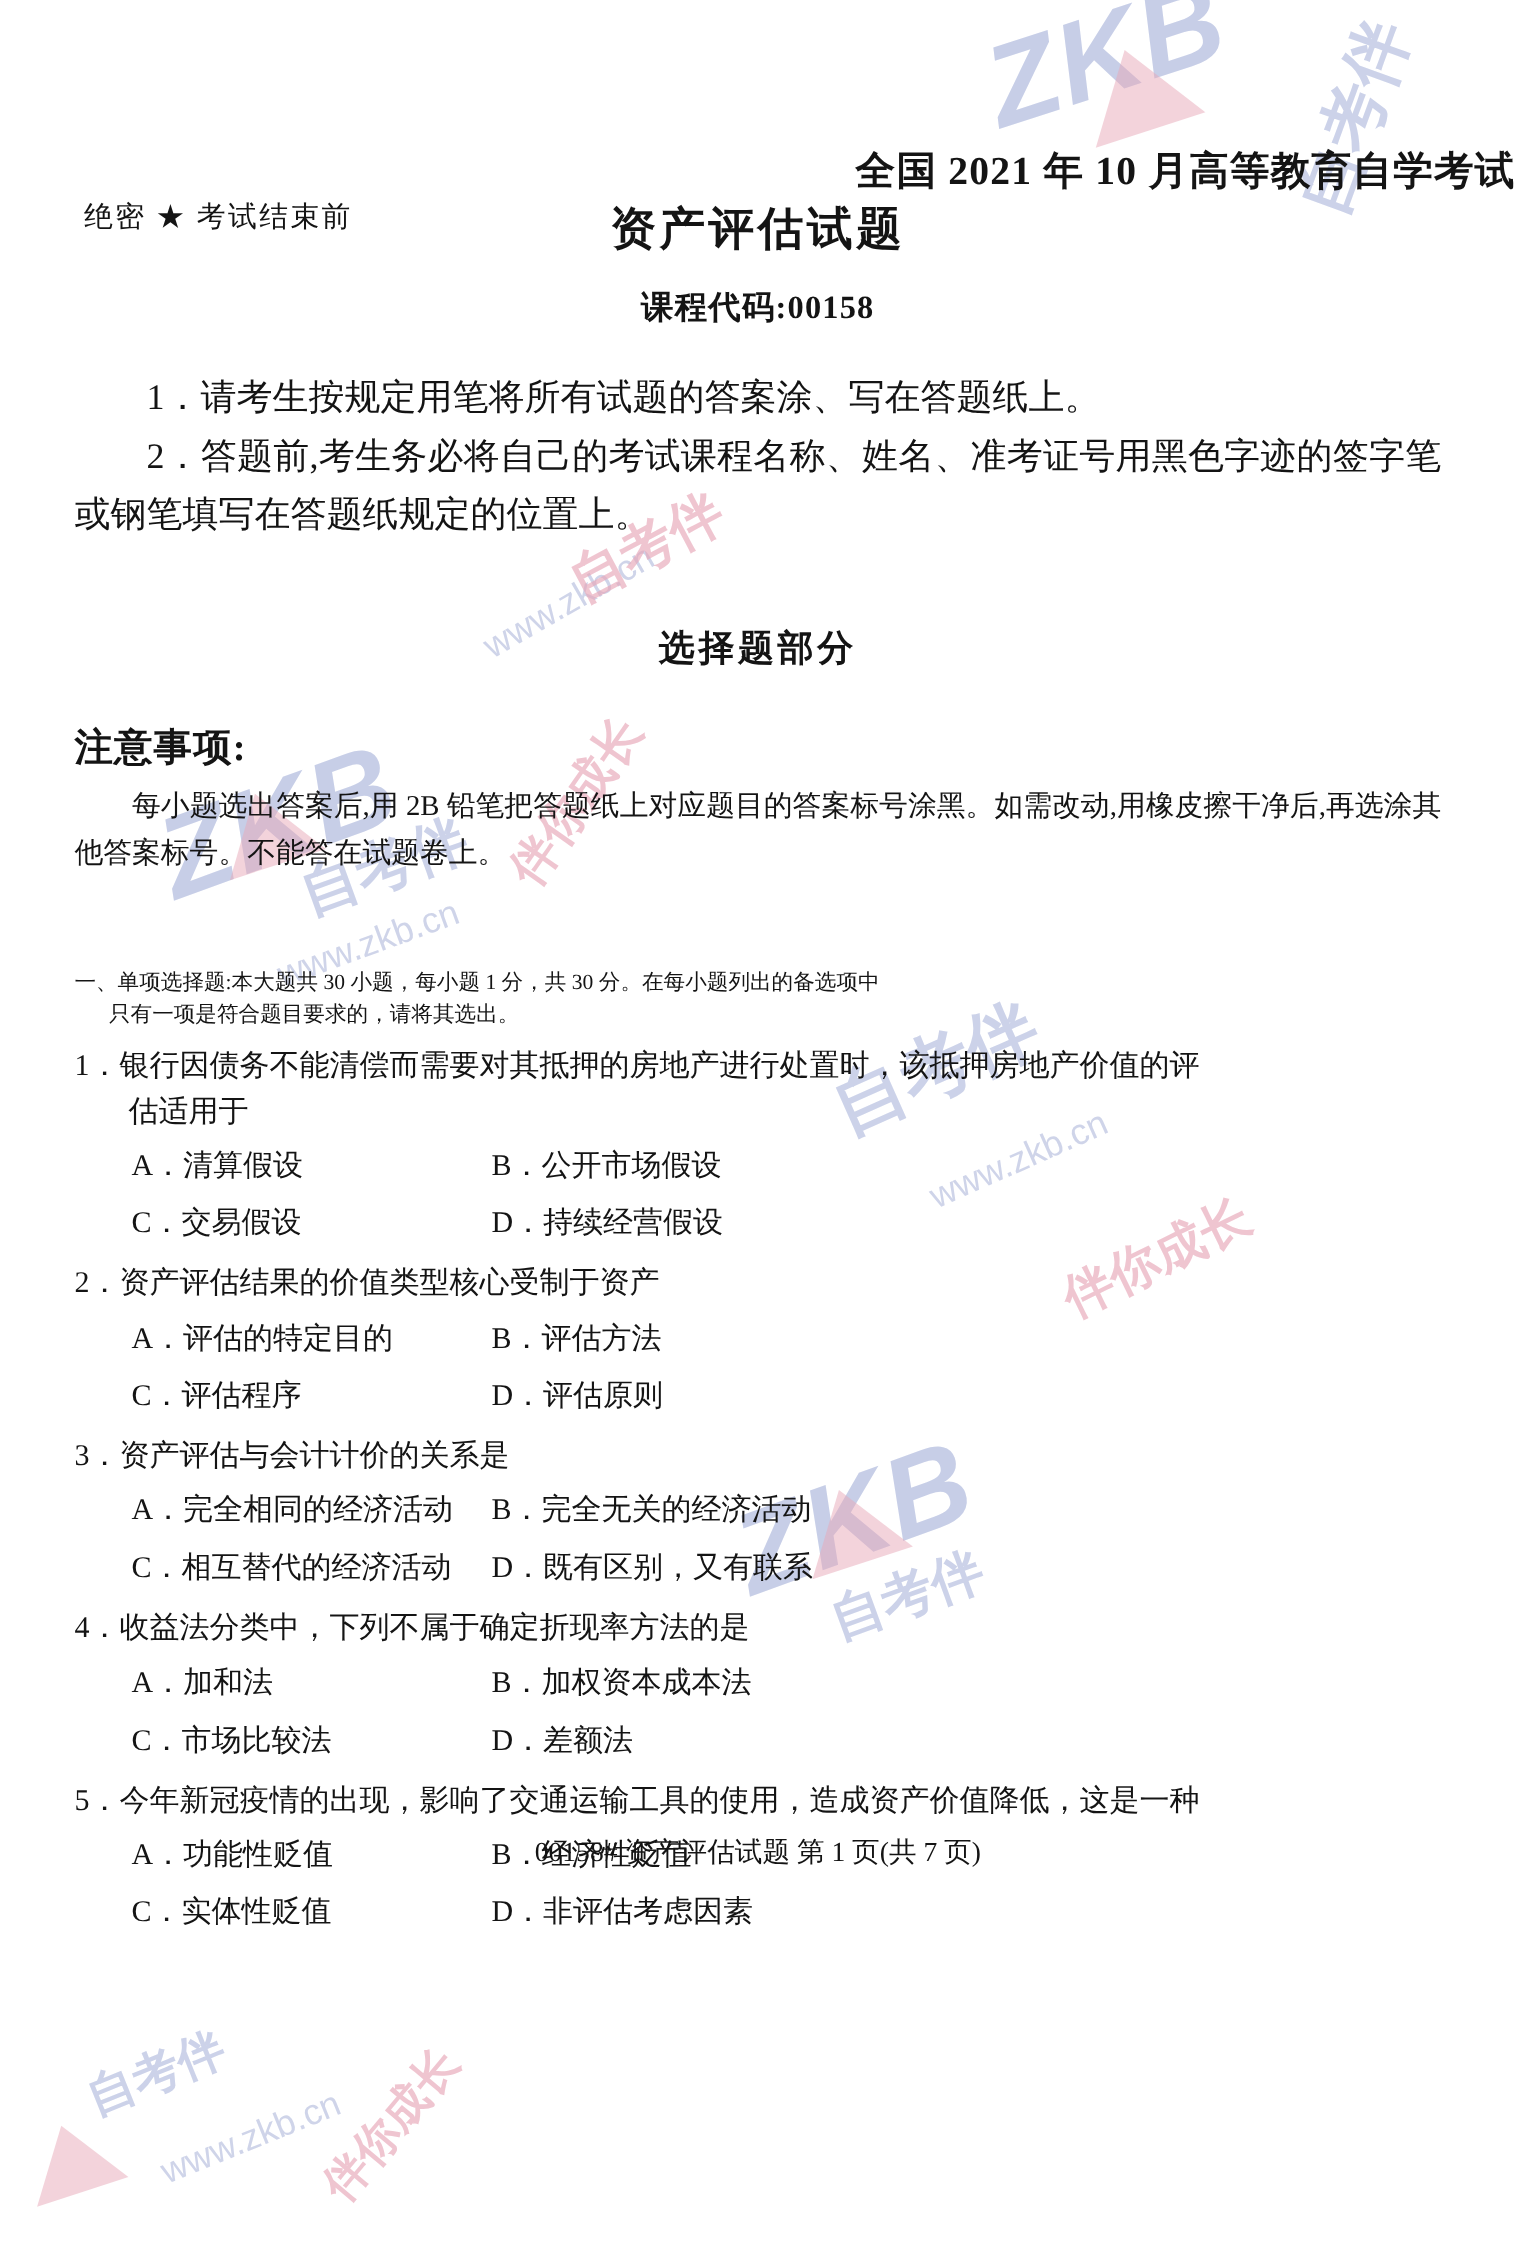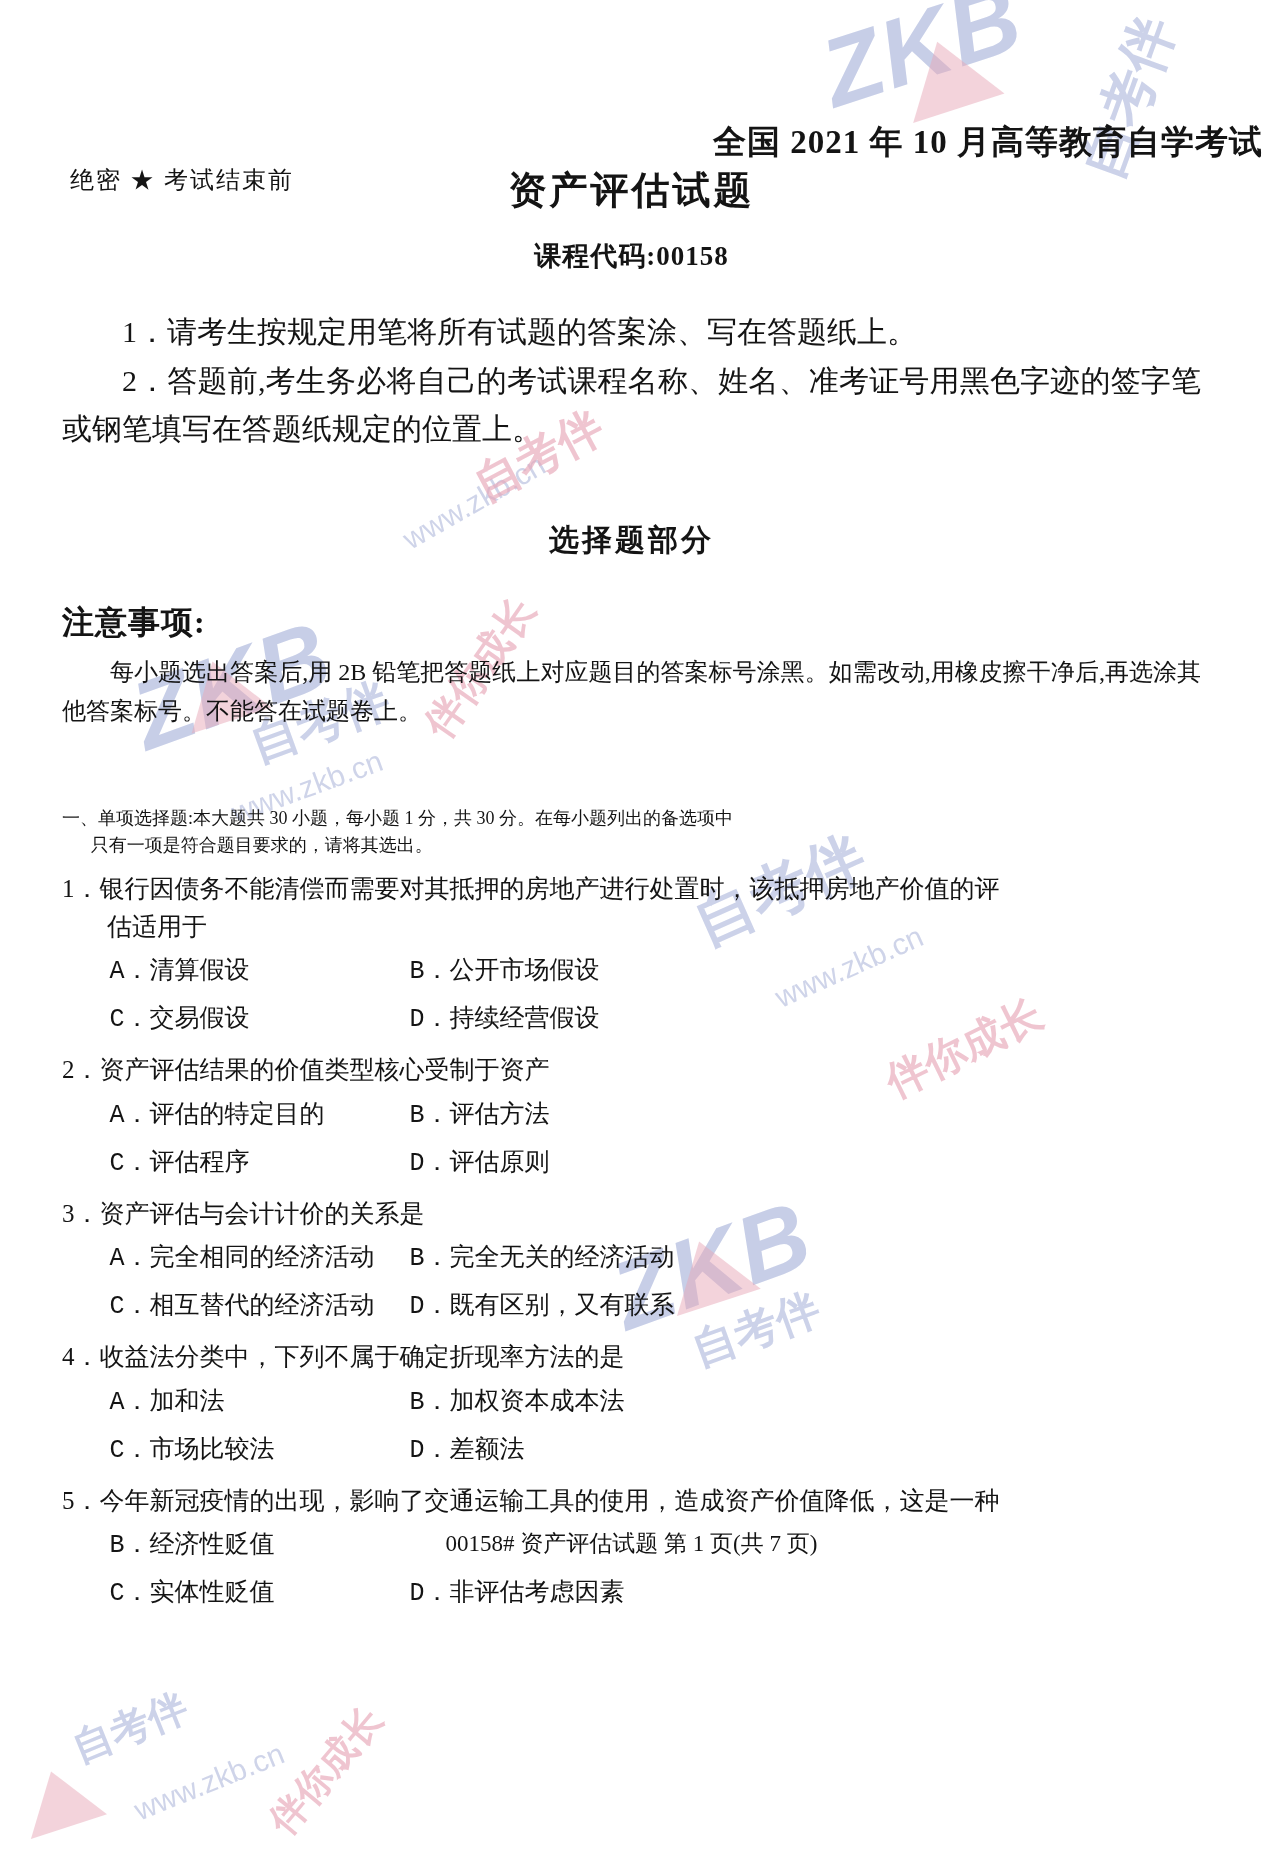--- a/index.html
+++ b/index.html
@@ -137,21 +137,20 @@
   .q-stem {
     display: block;
     padding-left: 1.8em;
     text-indent: -1.8em;
   }
   .q-stem .cont2 { display: block; text-indent: 0; padding-left: 0; }
   .opts {
     display: flex;
     margin-top: 6px;
     padding-left: 1.9em;
-    font-family: Liberation Mono, monospace;
   }
   .opt {
     font-size: 25px;
     line-height: 1.68;
   }
   .opt-a, .opt-c { width: 300px; }
   .footer {
     position: absolute;
     left: 0;
     right: 0;
@@ -272,20 +271,21 @@
         <div class="opt opt-c">C．市场比较法</div>
         <div class="opt opt-d">D．差额法</div>
       </div>
     </div>
 
     <div class="q">
       <span class="q-stem">
         <span>5．</span><span>今年新冠疫情的出现，影响了交通运输工具的使用，造成资产价值降低，这是一种</span>
       </span>
       <div class="opts">
+        <div class="opt opt-a">A．功能性贬值</div>
         <div class="opt opt-b">B．经济性贬值</div>
       </div>
       <div class="opts">
         <div class="opt opt-c">C．实体性贬值</div>
         <div class="opt opt-d">D．非评估考虑因素</div>
       </div>
     </div>
 
     <div class="footer">00158# 资产评估试题 第 1 页(共 7 页)</div>
 

